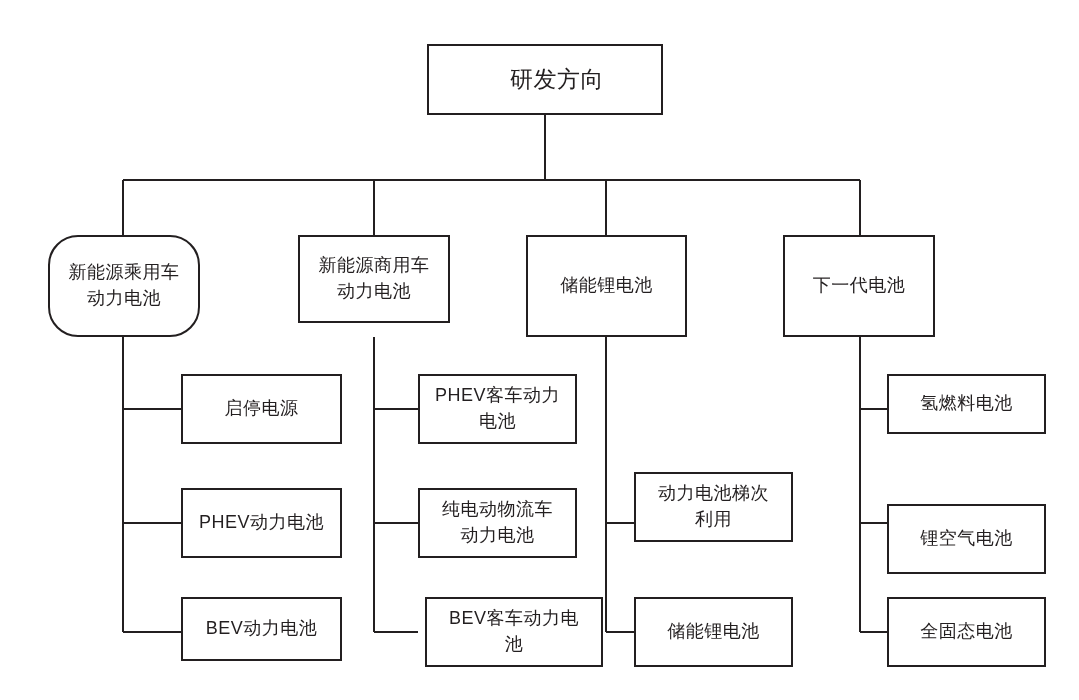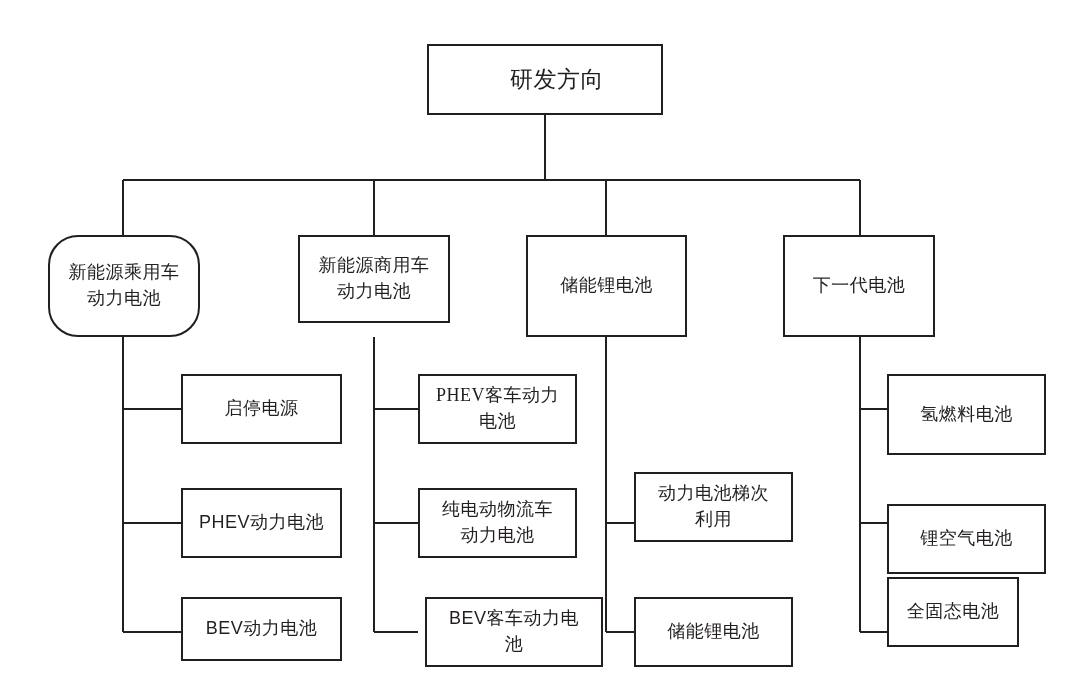--- a/index.html
+++ b/index.html
@@ -109,44 +109,44 @@
   <div class="node-box level-2" style="left:181px; top:374px; width:161px; height:70px;">
     <span class="node-label">启停电源</span>
   </div>
   <div class="node-box level-2" style="left:181px; top:488px; width:161px; height:70px;">
     <span class="node-label">PHEV动力电池</span>
   </div>
   <div class="node-box level-2" style="left:181px; top:597px; width:161px; height:64px;">
     <span class="node-label">BEV动力电池</span>
   </div>
 
-  <div class="node-box level-2" style="left:418px; top:374px; width:159px; height:70px;font-family:Liberation Serif, serif;">
+  <div class="node-box level-2" style="left:418px; top:374px; width:159px; height:70px;">
     <span class="node-label">PHEV客车动力
 电池</span>
   </div>
   <div class="node-box level-2" style="left:418px; top:488px; width:159px; height:70px;">
     <span class="node-label">纯电动物流车
 动力电池</span>
   </div>
   <div class="node-box level-2" style="left:425px; top:597px; width:178px; height:70px;">
     <span class="node-label">BEV客车动力电
 池</span>
   </div>
 
   <div class="node-box level-2" style="left:634px; top:472px; width:159px; height:70px;">
     <span class="node-label">动力电池梯次
 利用</span>
   </div>
   <div class="node-box level-2" style="left:634px; top:597px; width:159px; height:70px;">
     <span class="node-label">储能锂电池</span>
   </div>
 
-  <div class="node-box level-2" style="left:887px; top:374px; width:159px; height:81px;text-align:right;">
+  <div class="node-box level-2" style="left:887px; top:374px; width:159px; height:60px;text-align:right;">
     <span class="node-label">氢燃料电池</span>
   </div>
   <div class="node-box level-2" style="left:887px; top:488px; width:159px; height:70px;margin-top:16px;">
     <span class="node-label">锂空气电池</span>
   </div>
-  <div class="node-box level-2" style="left:887px; top:577px; width:132px; height:70px;">
+  <div class="node-box level-2" style="left:887px; top:597px; width:159px; height:70px;">
     <span class="node-label">全固态电池</span>
   </div>
 
 </div>
 
 </body></html>

